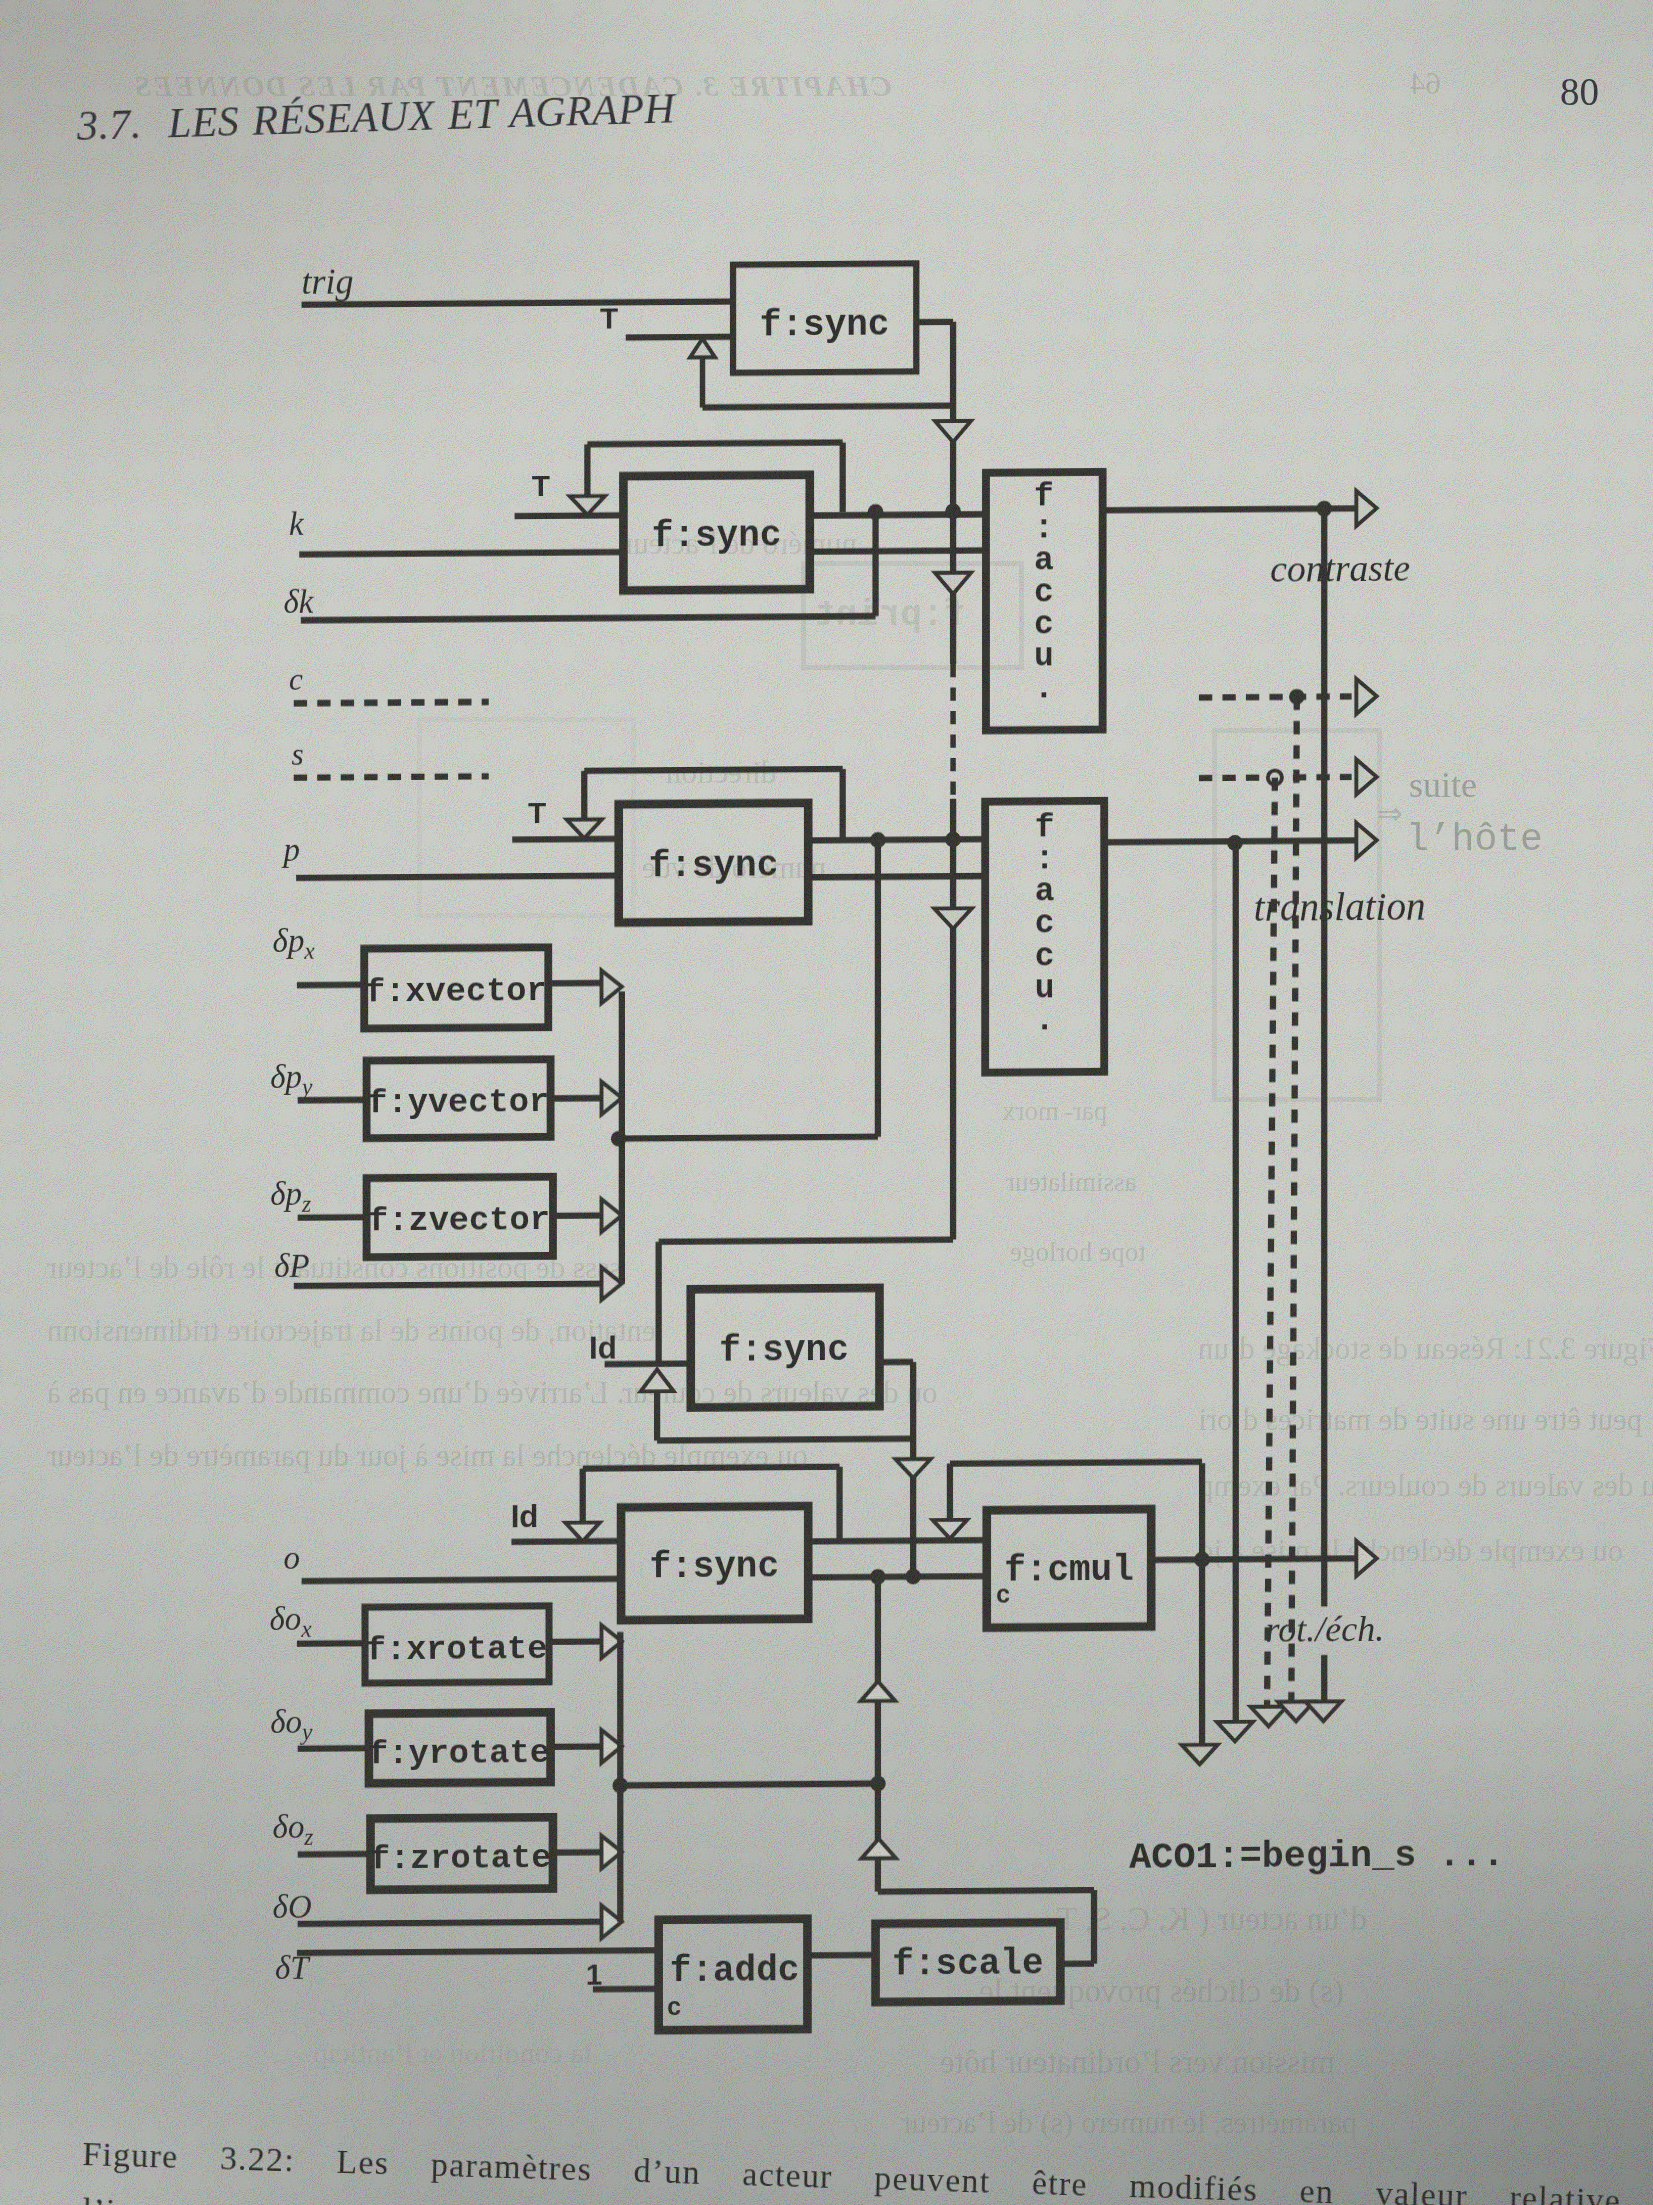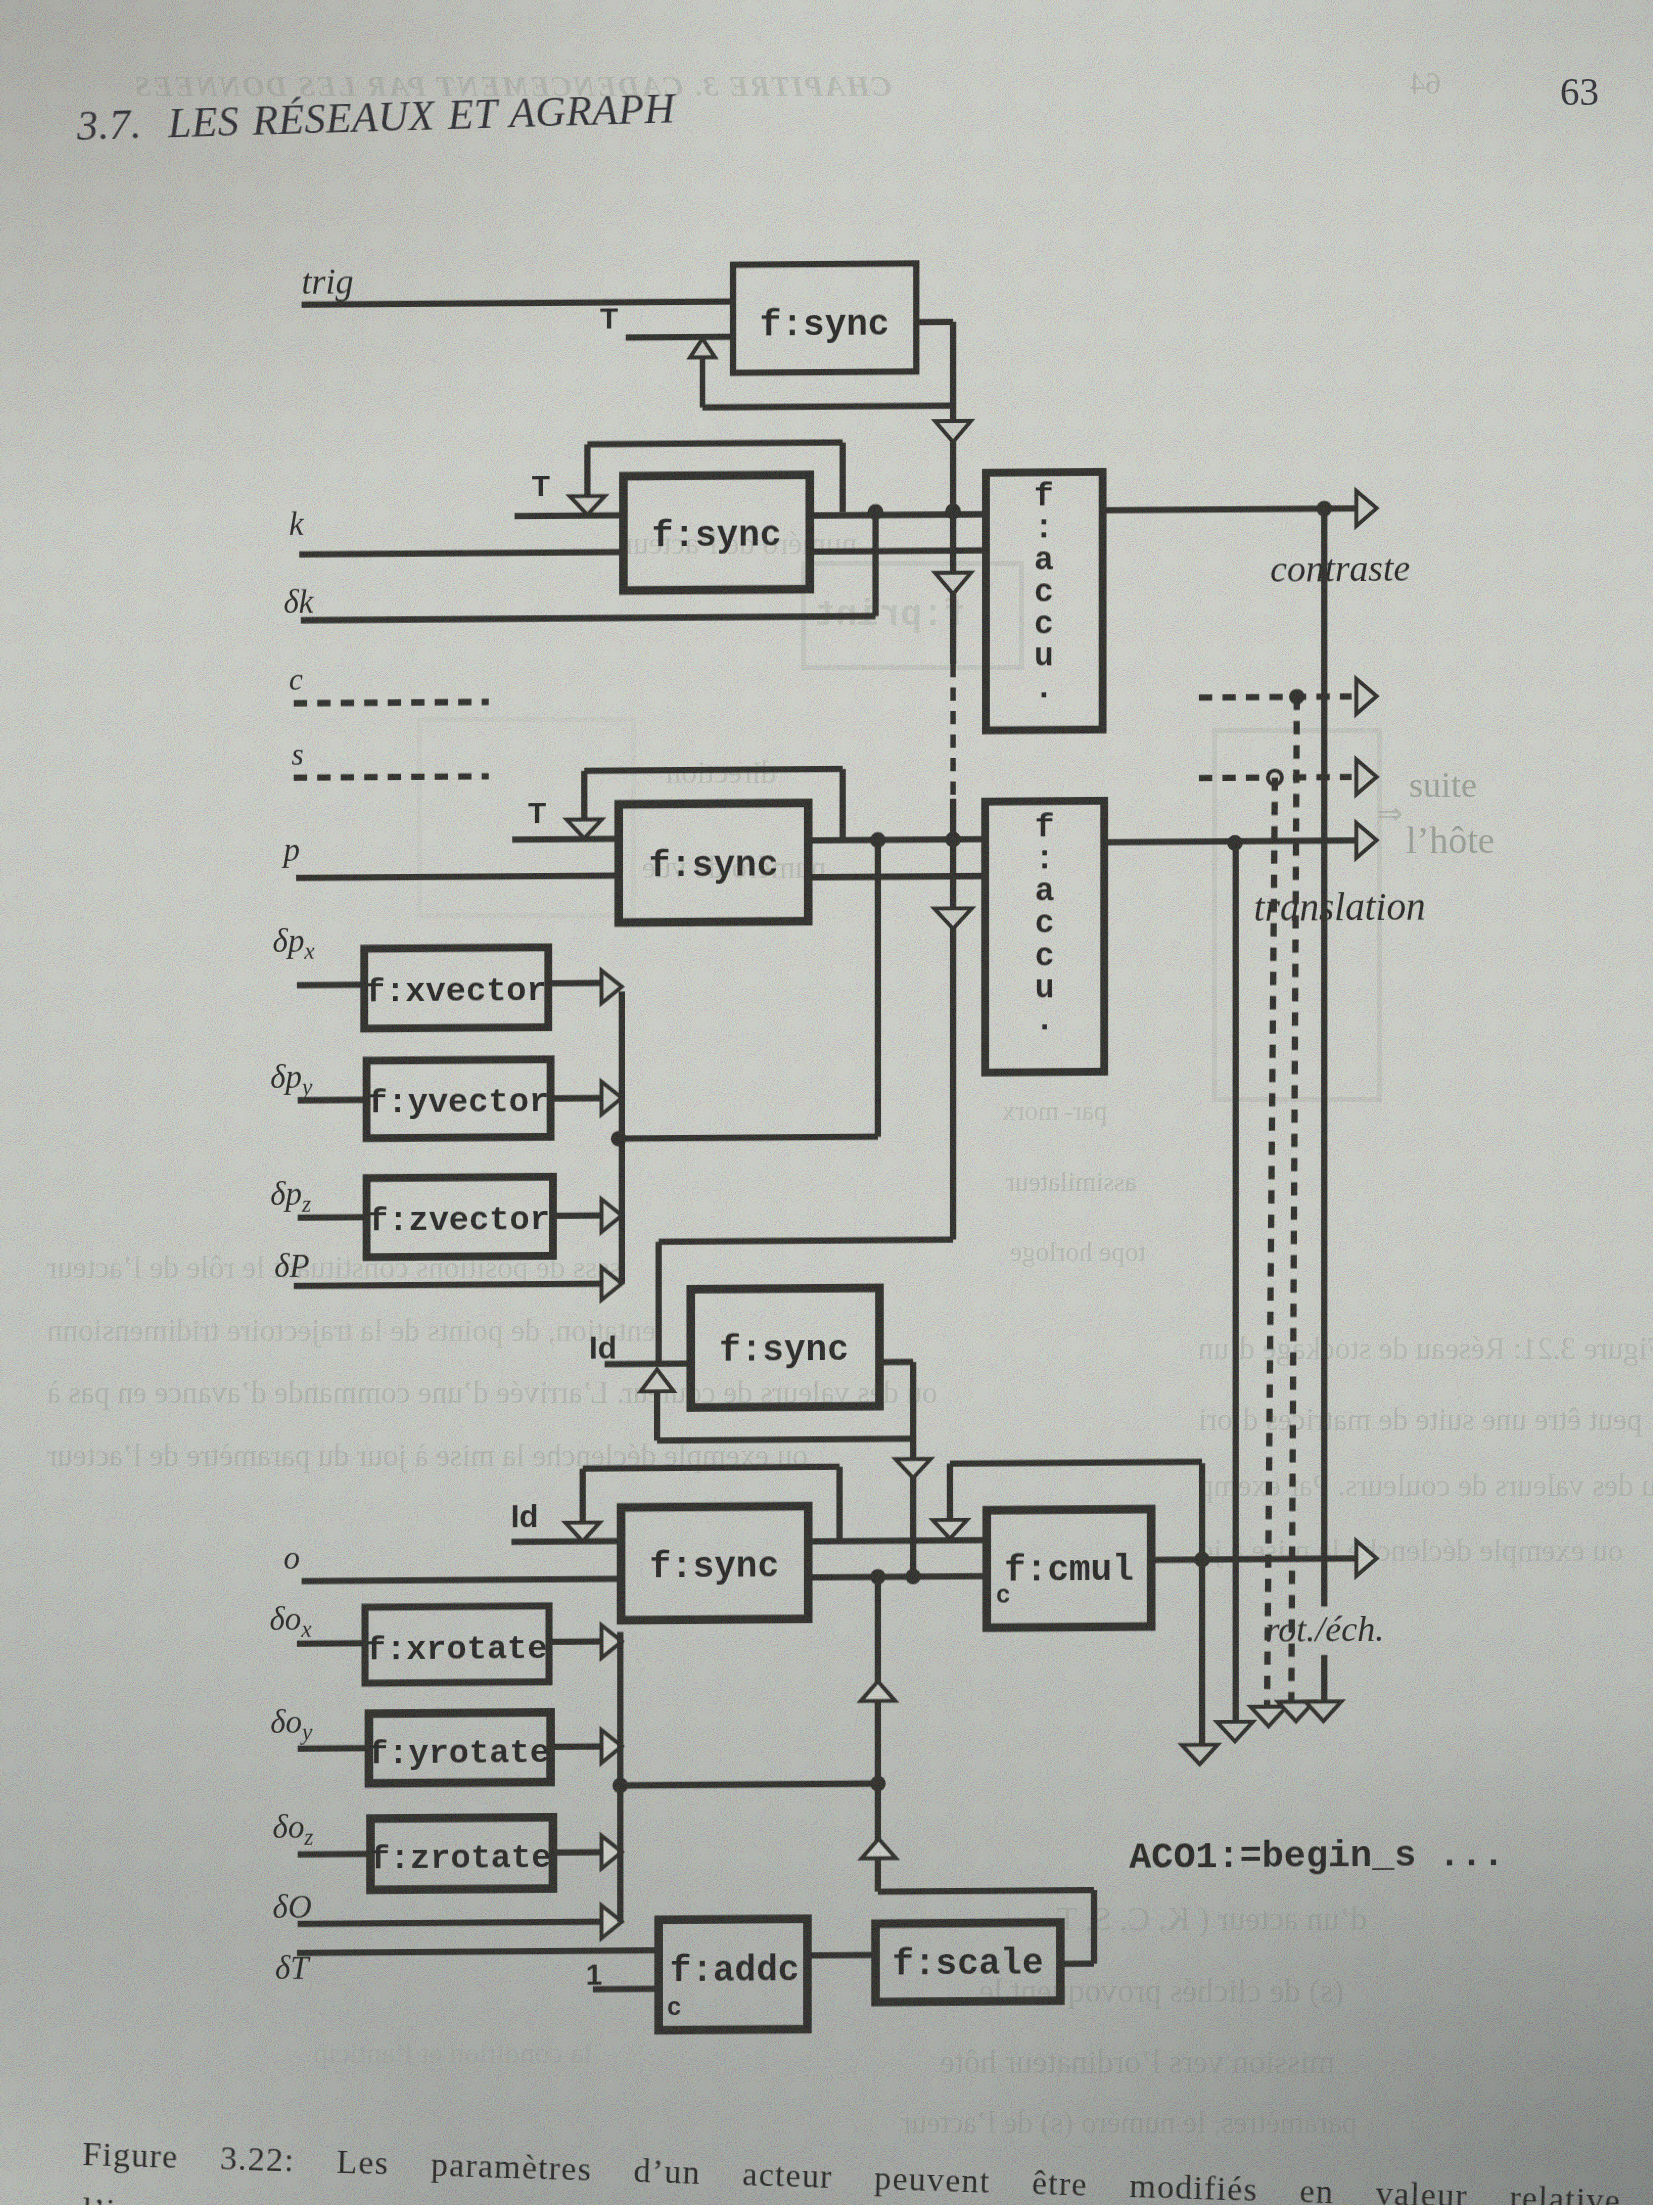--- a/index.html
+++ b/index.html
@@ -21,21 +21,21 @@
 <div style="position:absolute;left:1410px;top:66px;font-family:'Liberation Serif';font-style:normal;font-weight:normal;font-size:31px;letter-spacing:0;color:rgba(95,105,95,0.25);transform:scaleX(-1);white-space:nowrap;">64</div>
 <div style="position:absolute;left:801px;top:561px;width:213px;height:99px;border:5.5px solid rgba(90,100,90,0.12);"></div>
 <div style="position:absolute;left:814px;top:595px;font-family:'Liberation Mono';font-style:normal;font-weight:bold;font-size:36px;letter-spacing:0;color:rgba(95,105,95,0.17);transform:scaleX(-1);white-space:nowrap;">f:print</div>
 <div style="position:absolute;left:623px;top:526px;font-family:'Liberation Serif';font-style:normal;font-weight:normal;font-size:31px;letter-spacing:0;color:rgba(95,105,95,0.18);transform:scaleX(-1);white-space:nowrap;">numéro de l’acteur</div>
 <div style="position:absolute;left:642px;top:850px;font-family:'Liberation Serif';font-style:normal;font-weight:normal;font-size:31px;letter-spacing:0;color:rgba(95,105,95,0.22);transform:scaleX(-1);white-space:nowrap;">numéro de vue</div>
 <div style="position:absolute;left:666px;top:755px;font-family:'Liberation Serif';font-style:normal;font-weight:normal;font-size:31px;letter-spacing:0;color:rgba(95,105,95,0.2);transform:scaleX(-1);white-space:nowrap;">direction</div>
 <div style="position:absolute;left:417px;top:717px;width:209px;height:191px;border:5.5px solid rgba(90,100,90,0.05);"></div>
 <div style="position:absolute;left:1212px;top:728px;width:160px;height:364px;border:5.5px solid rgba(90,100,90,0.1);"></div>
 <div style="position:absolute;left:1409px;top:764px;font-family:'Liberation Serif';font-style:normal;font-weight:normal;font-size:36px;letter-spacing:0;color:rgba(95,105,95,0.5);white-space:nowrap;">suite</div>
 <div style="position:absolute;left:1377px;top:795px;font-family:'Liberation Serif';font-style:normal;font-weight:normal;font-size:31px;letter-spacing:0;color:rgba(95,105,95,0.3);white-space:nowrap;">⇒</div>
-<div style="position:absolute;left:1406px;top:818px;font-family:Liberation Serif, serif;font-style:normal;font-weight:normal;font-size:38px;letter-spacing:0;color:rgba(95,105,95,0.5);white-space:nowrap;">l’hôte</div>
+<div style="position:absolute;left:1406px;top:818px;font-family:Liberation Mono, monospace;font-style:normal;font-weight:normal;font-size:38px;letter-spacing:0;color:rgba(95,105,95,0.5);white-space:nowrap;">l’hôte</div>
 <div style="position:absolute;left:1002px;top:1096px;font-family:'Liberation Serif';font-style:normal;font-weight:normal;font-size:27px;letter-spacing:0;color:rgba(95,105,95,0.2);transform:scaleX(-1);white-space:nowrap;">par- morx</div>
 <div style="position:absolute;left:1006px;top:1167px;font-family:'Liberation Serif';font-style:normal;font-weight:normal;font-size:27px;letter-spacing:0;color:rgba(95,105,95,0.22);transform:scaleX(-1);white-space:nowrap;">assimilateur</div>
 <div style="position:absolute;left:1010px;top:1237px;font-family:'Liberation Serif';font-style:normal;font-weight:normal;font-size:27px;letter-spacing:0;color:rgba(95,105,95,0.22);transform:scaleX(-1);white-space:nowrap;">tope horloge</div>
 <div style="position:absolute;left:47px;top:1250px;font-family:'Liberation Serif';font-style:normal;font-weight:normal;font-size:31px;letter-spacing:0;color:rgba(95,105,95,0.18);transform:scaleX(-1);white-space:nowrap;">ssss de positions constituant le rôle de l’acteur</div>
 <div style="position:absolute;left:47px;top:1313px;font-family:'Liberation Serif';font-style:normal;font-weight:normal;font-size:31px;letter-spacing:0;color:rgba(95,105,95,0.18);transform:scaleX(-1);white-space:nowrap;">entation, de points de la trajectoire tridimensionn</div>
 <div style="position:absolute;left:47px;top:1375px;font-family:'Liberation Serif';font-style:normal;font-weight:normal;font-size:31px;letter-spacing:0;color:rgba(95,105,95,0.22);transform:scaleX(-1);white-space:nowrap;">ou des valeurs de couleur. L’arrivée d’une commande d’avance en pas à</div>
 <div style="position:absolute;left:47px;top:1438px;font-family:'Liberation Serif';font-style:normal;font-weight:normal;font-size:31px;letter-spacing:0;color:rgba(95,105,95,0.2);transform:scaleX(-1);white-space:nowrap;">ou exemple déclenche la mise à jour du paramètre de l’acteur</div>
 <div style="position:absolute;left:1198px;top:1331px;font-family:'Liberation Serif';font-style:normal;font-weight:normal;font-size:31px;letter-spacing:0;color:rgba(95,105,95,0.2);transform:scaleX(-1);white-space:nowrap;">Figure 3.21: Réseau de stockage d’un</div>
 <div style="position:absolute;left:1198px;top:1402px;font-family:'Liberation Serif';font-style:normal;font-weight:normal;font-size:31px;letter-spacing:0;color:rgba(95,105,95,0.22);transform:scaleX(-1);white-space:nowrap;">peut être une suite de matrices d’ori</div>
 <div style="position:absolute;left:1198px;top:1468px;font-family:'Liberation Serif';font-style:normal;font-weight:normal;font-size:31px;letter-spacing:0;color:rgba(95,105,95,0.2);transform:scaleX(-1);white-space:nowrap;">ou des valeurs de couleurs. Par exemp</div>
@@ -237,21 +237,21 @@
 <line x1="1628" y1="1005" x2="1618" y2="2192" stroke="#262622" stroke-width="8" stroke-dasharray="17 14"></line>
 <polygon points="1597.0,2191.5 1643.0,2191.5 1620,2216.5" fill="#bcc0b9" stroke="#262622" stroke-width="5"></polygon>
 <line x1="1656" y1="902" x2="1649" y2="2186" stroke="#262622" stroke-width="8" stroke-dasharray="17 14"></line>
 <polygon points="1632.0,2185.5 1678.0,2185.5 1655,2210.5" fill="#bcc0b9" stroke="#262622" stroke-width="5"></polygon>
 <line x1="1691" y1="662" x2="1691" y2="2064" stroke="#262622" stroke-width="8"></line>
 <line x1="1691" y1="2126" x2="1691" y2="2186" stroke="#262622" stroke-width="8"></line>
 <polygon points="1667.0,2185.5 1713.0,2185.5 1690,2210.5" fill="#bcc0b9" stroke="#262622" stroke-width="5"></polygon>
 <text x="1442" y="2396" font-family="Liberation Mono" font-size="47" font-weight="bold" fill="#1f1f1d" text-anchor="start">ACO1:=begin_s ...</text>
 </svg>
 <div class="hdr">3.7. &nbsp;LES RÉSEAUX ET AGRAPH</div>
-<div class="pgnum">63</div>
+<div class="pgnum">80</div>
 <div class="cap">Figure 3.22: Les paramètres d’un acteur peuvent être modifiés en valeur relative</div>
 <div class="cap" style="top:2191px;">l’i</div>
 <svg width="1654" height="2205" style="position:absolute;left:0;top:0;pointer-events:none;" viewBox="0 0 2112 2816">
  <filter id="n">
         <feTurbulence type="fractalNoise" baseFrequency="0.8" numOctaves="2" stitchTiles="stitch"></feTurbulence>
  <feColorMatrix type="matrix" values="3 0 0 0 -1  0 3 0 0 -1  0 0 3 0 -1  0 0 0 0 0.25"></feColorMatrix>
       </filter>
  <rect width="2112" height="2816" filter="url(#n)" opacity="0.5"></rect>
 </svg>
 </div>

